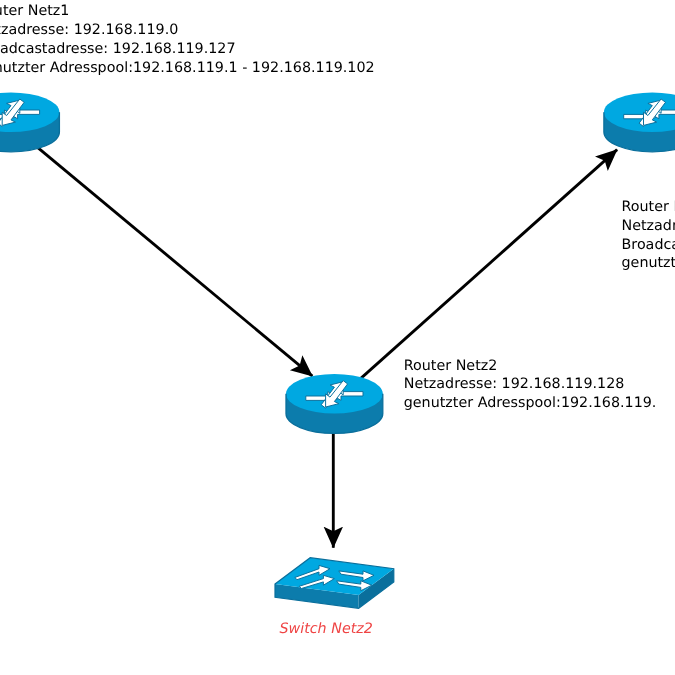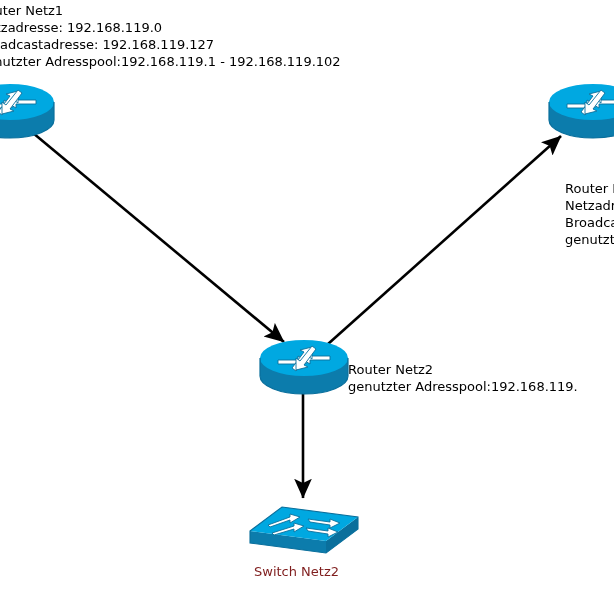--- a/index.html
+++ b/index.html
@@ -29,32 +29,32 @@
   }
   #text-netz1 {
     left: -22px;
     top: 2px;
   }
   #text-netz3 {
     left: 565px;
     top: 180px;
   }
   #text-netz2 {
-    left: 348px;
+    left: 367px;
     top: 324px;
-    margin-top: 37px;
   }
   #label-switch {
     position: absolute;
     left: 254px;
     top: 563px;
     font-size: 13px;
     line-height: 17px;
-    color: #7f1d1d;
+    color: #ef4444;
     white-space: nowrap;
+    font-style: italic;
   }
   .node {
     position: absolute;
   }
   #router-netz1 { left: -36px; top: 82px; }
   #router-netz3 { left: 547px; top: 82px; }
   #router-netz2 { left: 258px; top: 338px; }
   #switch-netz2 { left: 248px; top: 495px; }
   svg.links {
     position: absolute;
@@ -150,18 +150,19 @@
 
   <div class="textblock" id="text-netz3">
     <span class="line">Router Netz3</span>
     <span class="line">Netzadresse:</span>
     <span class="line">Broadcastadresse:</span>
     <span class="line">genutzter Adresspool:</span>
   </div>
 
   <div class="textblock" id="text-netz2">
     <span class="line">Router Netz2</span>
+    <span class="line">Netzadresse: 192.168.119.128</span>
     <span class="line">genutzter Adresspool:192.168.119.</span>
   </div>
 
   <div id="label-switch">Switch Netz2</div>
 
 </div>
 
 </body></html>

